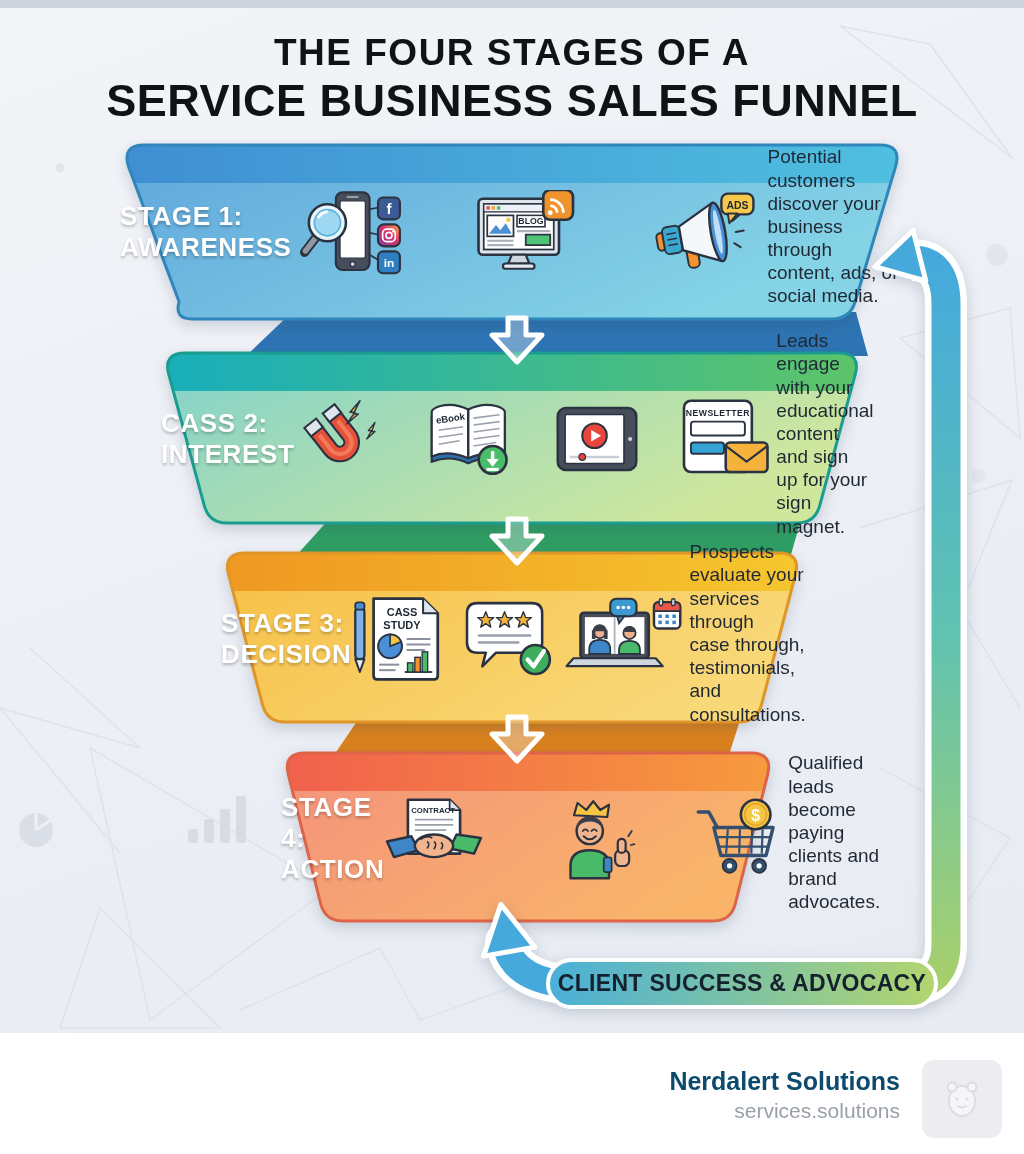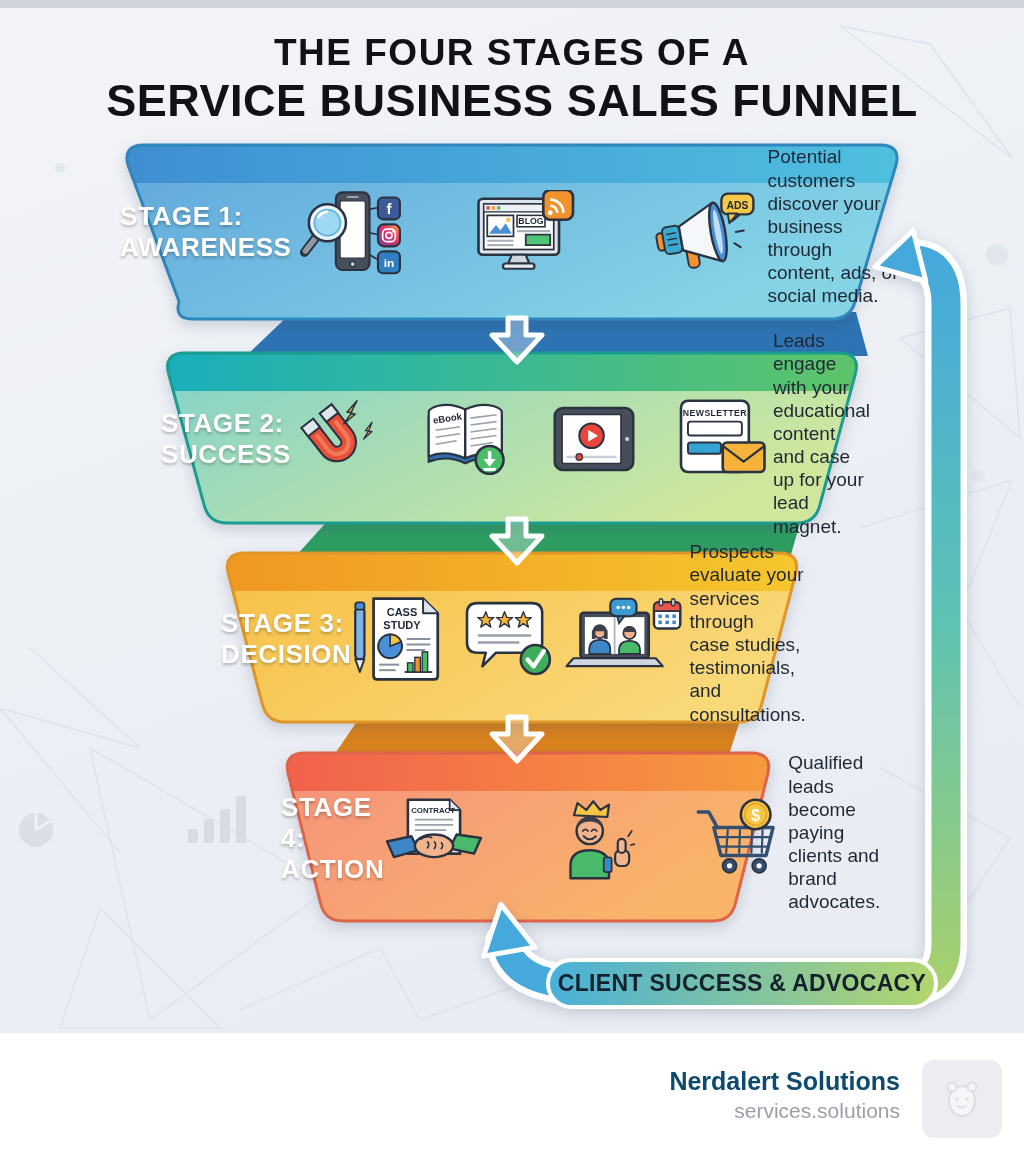--- a/index.html
+++ b/index.html
@@ -207,21 +207,21 @@
             <path d="M24 2 H678 Q700 2 694.3 23.2 L658.7 154.6 Q654 172 636 172 H66 Q48 172 43.3 154.6 L7.7 23.2 Q2 2 24 2 Z"></path>
           </clipPath>
       </defs>
       <path d="M24 2 H678 Q700 2 694.3 23.2 L658.7 154.6 Q654 172 636 172 H66 Q48 172 43.3 154.6 L7.7 23.2 Q2 2 24 2 Z" fill="url(#g2f)"></path>
       <g clip-path="url(#c2)">
           <rect x="0" y="0" width="702" height="40" fill="url(#g2b)"></rect>
         </g>
       <path d="M24 2 H678 Q700 2 694.3 23.2 L658.7 154.6 Q654 172 636 172 H66 Q48 172 43.3 154.6 L7.7 23.2 Q2 2 24 2 Z" fill="none" stroke-width="3" stroke="#1b9c90"></path>
     </svg>
     <div class="content">
-      <div class="sh">STAGE 2: SUCCESS</div>
+      <div class="sh">CASS 2: INTEREST</div>
       <div class="icons">
 
         <svg class="ic" width="92" height="80" viewBox="0 0 96 96">
           <g transform="rotate(-38 48 52)">
             <path d="M34 20 V52 A14 14 0 0 0 62 52 V20" fill="none" stroke="#2b3240" stroke-width="20" stroke-linecap="butt"></path>
             <path d="M34 20 V52 A14 14 0 0 0 62 52 V20" fill="none" stroke="#e8503a" stroke-width="15"></path>
             <path d="M34 30 V52 A14 14 0 0 0 62 52 V30" fill="none" stroke="#f07a5a" stroke-width="5"></path>
             <rect x="25" y="12" width="18" height="13" fill="#dfe7ee" stroke="#2b3240" stroke-width="2.5"></rect>
             <rect x="53" y="12" width="18" height="13" fill="#dfe7ee" stroke="#2b3240" stroke-width="2.5"></rect>
           </g>
@@ -265,21 +265,21 @@
           <rect x="10" y="2" width="78" height="82" rx="8" fill="#fff" stroke="#2b3240" stroke-width="3"></rect>
           <text x="49" y="19" font-size="10" font-weight="bold" letter-spacing="0.5" fill="#1d2733" text-anchor="middle">NEWSLETTER</text>
           <rect x="18" y="26" width="62" height="16" rx="3" fill="#fff" stroke="#2b3240" stroke-width="2.2"></rect>
           <rect x="18" y="50" width="38" height="13" rx="3" fill="#35a3d4" stroke="#2b3240" stroke-width="2.2"></rect>
           <rect x="58" y="50" width="48" height="34" rx="5" fill="#f6b33c" stroke="#2b3240" stroke-width="3"></rect>
           <path d="M58 54 L82 72 L106 54" fill="none" stroke="#2b3240" stroke-width="2.5"></path>
         </svg>
       </div>
       <div class="cap">
         <div>Leads engage with your educational content</div>
-          <div>and case up for your lead magnet.</div>
+          <div>and sign up for your sign magnet.</div>
       </div>
     </div>
   </section>
 
   <section class="stage s3">
     <svg class="shape" width="582" height="175" viewBox="0 0 582 175">
       <defs>
         <linearGradient id="g3b" x1="0" y1="0" x2="1" y2="0">
           <stop offset="0" stop-color="#ef9722"></stop>
           <stop offset="1" stop-color="#f6c72e"></stop>
@@ -365,21 +365,21 @@
               <rect x="109" y="20" width="4" height="4"></rect>
               <rect x="117" y="20" width="4" height="4"></rect>
             <rect x="101" y="27" width="4" height="4"></rect>
               <rect x="109" y="27" width="4" height="4"></rect>
               <rect x="117" y="27" width="4" height="4"></rect>
           </g>
         </svg>
       </div>
       <div class="cap">
         <div>Prospects evaluate your services through</div>
-          <div>case studies, testimonials, and consultations.</div>
+          <div>case through, testimonials, and consultations.</div>
       </div>
     </div>
   </section>
 
   <section class="stage s4">
     <svg class="shape" width="494" height="174" viewBox="0 0 494 174">
       <defs>
         <linearGradient id="g4b" x1="0" y1="0" x2="1" y2="0">
           <stop offset="0" stop-color="#f1604d"></stop>
           <stop offset="1" stop-color="#f79b3d"></stop>

